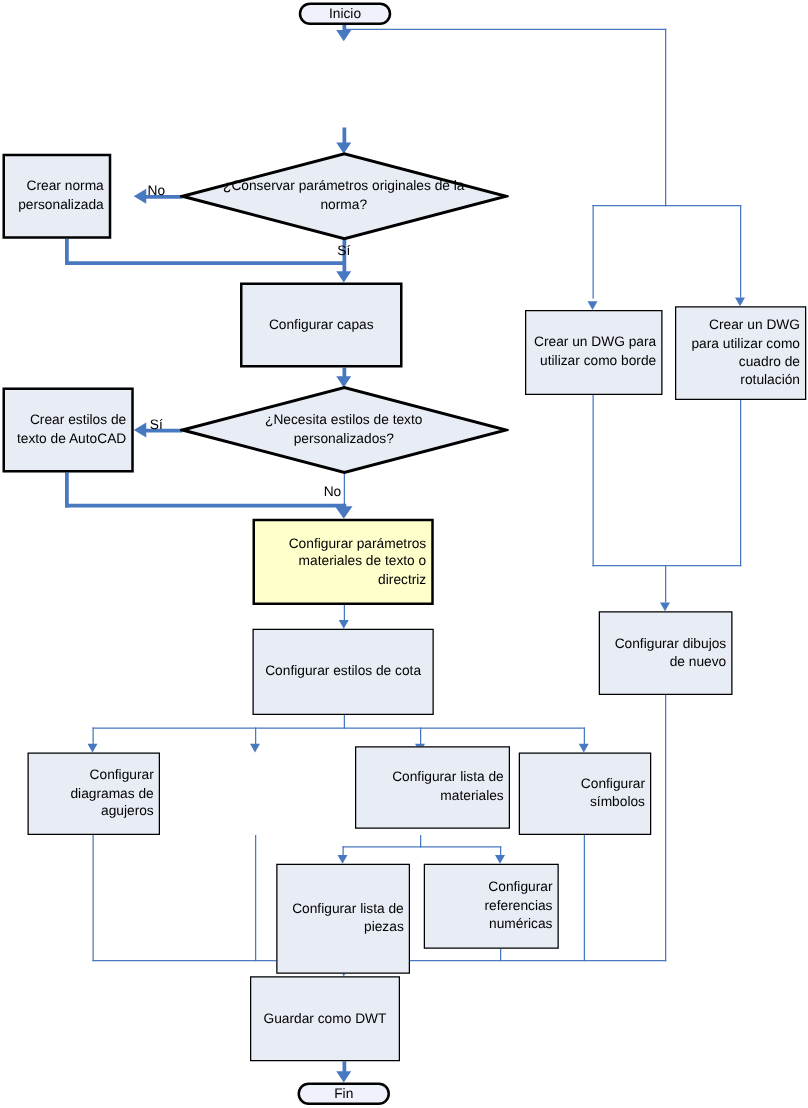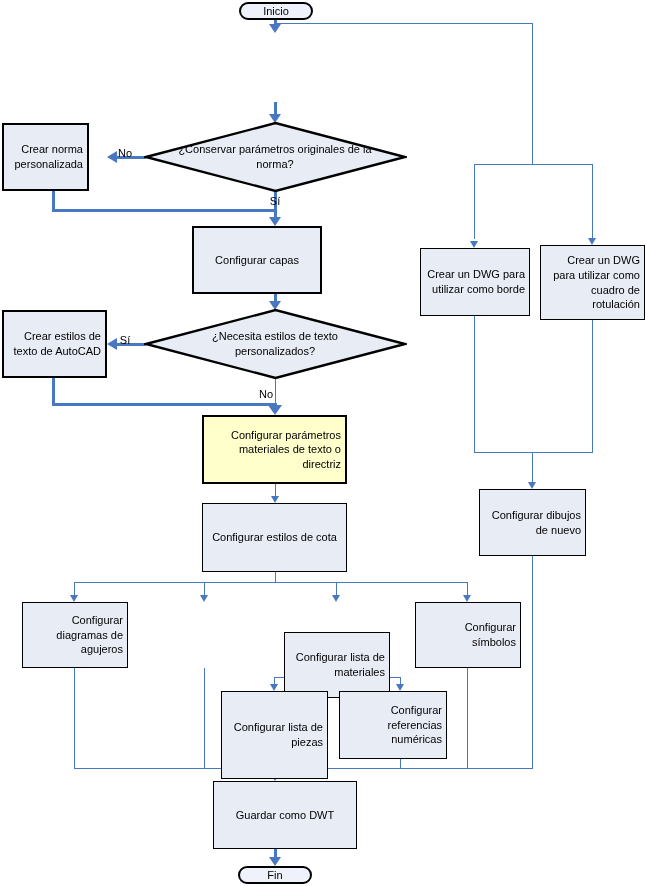--- a/index.html
+++ b/index.html
@@ -138,27 +138,27 @@
   <svg class="diamond" style="left:144px;top:308px" width="263" height="72" viewBox="0 0 263 72">
     <polygon points="2,36 131.5,2 261,36 131.5,70"></polygon>
   </svg>
   <div class="dlabel" style="left:190px;top:311px;width:170px;height:66px">¿Necesita estilos de texto personalizados?</div>
 
   <div class="node yellow" style="left:202px;top:415px;width:145px;height:69px">Configurar parámetros materiales de texto o directriz</div>
 
   <div class="node thin" style="left:202px;top:503px;width:145px;height:69px">Configurar estilos de cota</div>
 
   <div class="node thin" style="left:22px;top:602px;width:106px;height:66px">Configurar diagramas de agujeros</div>
-  <div class="node thin" style="left:284px;top:632px;width:106px;height:66px">Configurar lista de materiales</div>
+  <div class="node thin" style="left:284px;top:597px;width:124px;height:66px">Configurar lista de materiales</div>
   <div class="node thin" style="left:415px;top:602px;width:106px;height:66px">Configurar símbolos</div>
 
   <div class="node thin" style="left:221px;top:691px;width:107px;height:88px">Configurar lista de piezas</div>
   <div class="node thin" style="left:339px;top:691px;width:108px;height:68px">Configurar referencias numéricas</div>
 
   <div class="node thin" style="left:420px;top:248px;width:110px;height:68px">Crear un DWG para utilizar como borde</div>
   <div class="node thin" style="left:540px;top:245px;width:105px;height:75px">Crear un DWG para utilizar como cuadro de rotulación</div>
   <div class="node thin" style="left:479px;top:489px;width:107px;height:67px">Configurar dibujos de nuevo</div>
 
-  <div class="node thin" style="left:213px;top:781px;width:144px;height:68px">Guardar como DWT</div>
+  <div class="node thin" style="left:200px;top:781px;width:120px;height:68px">Guardar como DWT</div>
 
   <div class="node oval" style="left:238px;top:866px;width:74px;height:18px">Fin</div>
 
 </div>
 
 </body></html>

